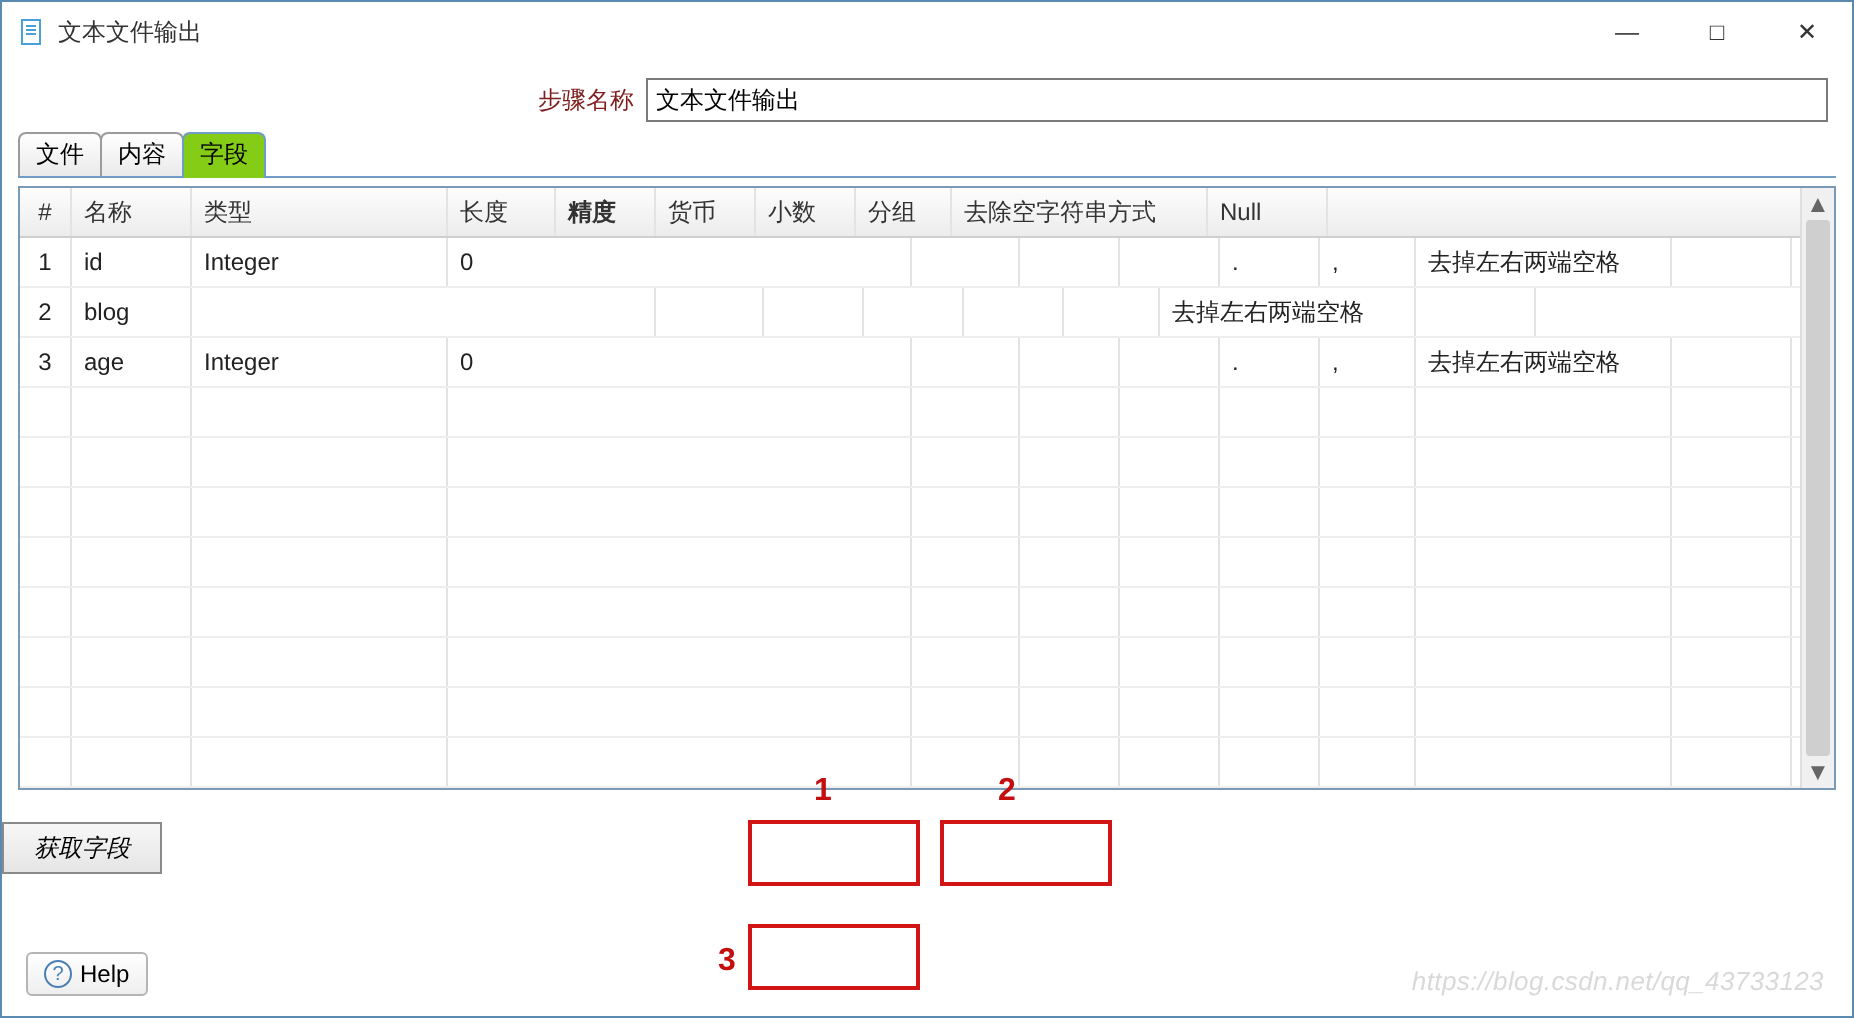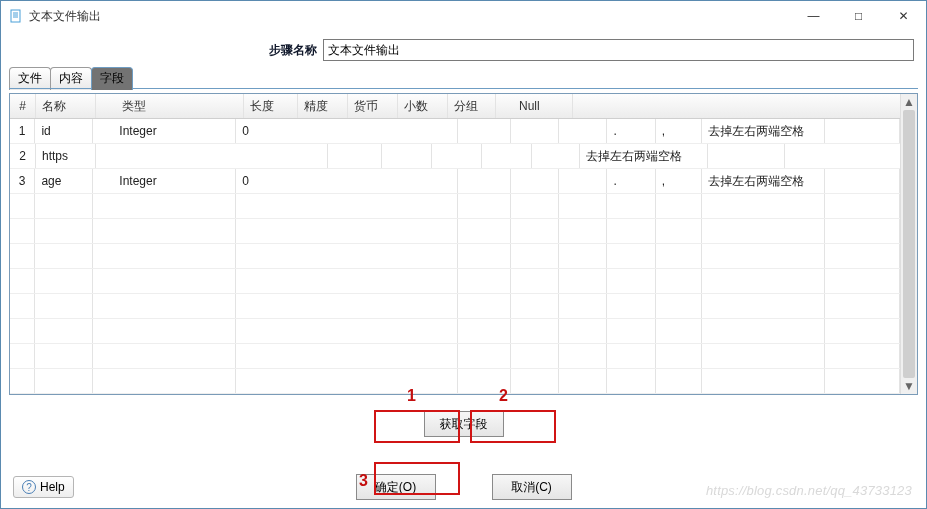--- a/index.html
+++ b/index.html
@@ -5,52 +5,52 @@
 * { box-sizing: border-box; margin: 0; padding: 0; font-family: "Microsoft YaHei", "Segoe UI", Tahoma, sans-serif; font-size: 12px; }
 body { background: #fff; width: 927px; height: 509px; border: 1px solid #5a8ab0; position: relative; overflow: hidden; }
 
 .titlebar { height: 30px; display: flex; align-items: center; padding: 0 0 0 8px; background: #fff; }
 .titlebar .app-icon { width: 14px; height: 14px; margin-right: 6px; display: inline-flex; align-items: center; justify-content: center; }
 .titlebar .title { flex: 1; color: #333; }
 .win-controls { display: flex; }
 .win-controls div { width: 45px; height: 30px; display: flex; align-items: center; justify-content: center; color: #333; }
 
 .step-row { display: flex; align-items: center; padding: 8px 12px 6px 12px; }
-.step-label { width: 310px; text-align: right; padding-right: 6px; color: #0f172a; font-weight: bold; }
+.step-label { width: 310px; text-align: right; padding-right: 6px; color: #7f1d1d; }
 .step-input { flex: 1; height: 22px; border: 1px solid #7a7a7a; padding: 2px 4px; background: #fff; }
 
 .tabs-wrap { margin: 0 8px; position: relative; }
-.tabs { display: flex; align-items: center; height: 22px; }
-.tab { padding: 2px 8px 3px 8px; border: 1px solid #9b9b9b; border-bottom: none; border-radius: 4px 4px 0 0; margin-right: -1px; background: #737373; position: relative; z-index: 1; }
+.tabs { display: flex; align-items: flex-end; height: 22px; }
+.tab { padding: 2px 8px 3px 8px; border: 1px solid #9b9b9b; border-bottom: none; border-radius: 4px 4px 0 0; margin-right: -1px; background: #84cc16; position: relative; z-index: 1; }
 .tab.inactive { background: linear-gradient(#fff,#e9e9e9); }
 .tab.active { z-index: 3; border-color: #6f9dc3; }
 .tabline { position: absolute; left: 0; right: 0; bottom: 0; height: 1px; background: #6f9dc3; z-index: 2; }
 
 .pane { margin: 4px 8px 0 8px; border: 1px solid #7a9bb8; background: #fff; height: 302px; display: flex; position: relative; }
 
 .grid { flex: 1; overflow: hidden; display: flex; flex-direction: column; }
 .ghead, .grow { display: flex; }
 .ghead { background: linear-gradient(#fdfdfd,#ececec); border-bottom: 1px solid #cfcfcf; }
 .gcell, .ghcell { border-right: 1px solid #e3e3e3; padding: 4px 6px; height: 24px; display: flex; align-items: center; color: #222; white-space: nowrap; overflow: hidden; }
 .ghcell { color: #333; font-weight: normal; }
 .gbody .grow:nth-child(odd){ background:#fff;}
 .gbody .grow:nth-child(even){ background:#fff;}
 .gbody { flex: 1; position: relative; }
 .gridlines .grow { border-bottom: 1px solid #eee; }
 
-.col-idx{width:26px;justify-content:center;} .col-name{width:60px;} .col-type{width:128px;margin-left:20px;}
-.col-fmt{width:232px;} .col-len{width:54px;font-family:Liberation Serif, serif;} .col-prec{width:50px;} .col-curr{width:50px;}
-.col-dec{width:50px;} .col-grp{width:48px;} .col-trim{width:128px;} .col-null{width:60px;margin-left:17px;}
+.col-idx{width:26px;justify-content:center;} .col-name{width:60px;} .col-type{width:128px;}
+.col-fmt{width:232px;} .col-len{width:54px;font-family:Liberation Serif, serif;} .col-prec{width:50px;font-weight:bold;} .col-curr{width:50px;}
+.col-dec{width:50px;} .col-grp{width:48px;} .col-trim{width:128px;} .col-null{width:60px;}
 
 .vscroll { width: 17px; background: #f0f0f0; border-left: 1px solid #dedede; position: relative; }
 .vscroll .thumb { position: absolute; top: 16px; bottom: 16px; left: 2px; right: 2px; background: #cfcfcf; border-radius: 2px; }
 .vscroll .arrow { position:absolute; left:0; right:0; height:16px; display:flex; align-items:center; justify-content:center; color:#666;}
 .vscroll .up{top:0;} .vscroll .down{bottom:0;}
 
-.mid-buttons { display: flex; justify-content: center; gap: 18px; margin-top: 16px; position: relative; }
+.mid-buttons { display: flex; justify-content: flex-start; gap: 18px; margin-top: 16px; position: relative; font-style: italic; }
 .btn { min-width: 80px; height: 26px; padding: 0 14px; border: 1px solid #8a8a8a; background: linear-gradient(#f7f7f7,#e5e5e5); display: inline-flex; align-items: center; justify-content: center; cursor: pointer; }
 .btn.focus { outline: 1px solid #3a78b8; box-shadow: inset 0 0 0 1px #7ab0e8; }
 
 .bottom-row { display: flex; align-items: center; padding: 12px 12px 10px 12px; position: absolute; bottom: 0; left: 0; right: 0; }
 .help-btn { display: inline-flex; align-items: center; gap: 4px; padding: 3px 8px; border: 1px solid #b5b5b5; border-radius: 3px; background: linear-gradient(#fff,#eee); cursor: pointer; }
 .help-icon { width: 14px; height: 14px; border-radius: 50%; border: 1px solid #4a7fb5; color: #4a7fb5; display: inline-flex; align-items: center; justify-content: center; font-size: 10px; }
 .ok-cancel { position: absolute; left: 50%; transform: translateX(-50%); display: flex; gap: 56px; }
 
 .ann { position: absolute; color: #c40f0f; font-weight: bold; font-size: 16px; pointer-events: none; }
 .ann-box { position: absolute; border: 2.5px solid #d11414; pointer-events: none; }
@@ -94,39 +94,40 @@
   <div class="grid gridlines">
     <div class="ghead">
       <div class="ghcell col-idx">#</div>
       <div class="ghcell col-name">名称</div>
       <div class="ghcell col-type">类型</div>
       <div class="ghcell col-len">长度</div>
       <div class="ghcell col-prec">精度</div>
       <div class="ghcell col-curr">货币</div>
       <div class="ghcell col-dec">小数</div>
       <div class="ghcell col-grp">分组</div>
+      <div class="ghcell col-trim">去除空字符串方式</div>
       <div class="ghcell col-null">Null</div>
     </div>
     <div class="gbody" id="gbody">
         <div class="grow">
           <div class="gcell col-idx">1</div>
           <div class="gcell col-name">id</div>
           <div class="gcell col-type">Integer</div>
           <div class="gcell col-fmt">0</div>
           <div class="gcell col-len"></div>
           <div class="gcell col-prec"></div>
           <div class="gcell col-curr"></div>
           <div class="gcell col-dec">.</div>
           <div class="gcell col-grp">,</div>
           <div class="gcell col-trim">去掉左右两端空格</div>
           <div class="gcell col-null"></div>
         </div>
         <div class="grow">
           <div class="gcell col-idx">2</div>
-          <div class="gcell col-name">https</div>
+          <div class="gcell col-name">blog</div>
           <div class="gcell col-fmt"></div>
           <div class="gcell col-len"></div>
           <div class="gcell col-prec"></div>
           <div class="gcell col-curr"></div>
           <div class="gcell col-dec"></div>
           <div class="gcell col-grp"></div>
           <div class="gcell col-trim">去掉左右两端空格</div>
           <div class="gcell col-null"></div>
         </div>
         <div class="grow">
@@ -256,24 +257,20 @@
 </div>
 
 <div class="mid-buttons">
   <div class="btn">获取字段</div>
 </div>
 
 <div class="bottom-row">
   <div class="help-btn">
     <span class="help-icon">?</span>
     <span>Help</span>
-  </div>
-  <div class="ok-cancel">
-    <div class="btn">确定(O)</div>
-    <div class="btn">取消(C)</div>
   </div>
 </div>
 
 <div class="ann" style="left:406px; top:386px;">1</div>
 <div class="ann" style="left:498px; top:386px;">2</div>
 <div class="ann" style="left:358px; top:471px;">3</div>
 <div class="ann-box" style="left:373px; top:409px; width:86px; height:33px;"></div>
 <div class="ann-box" style="left:469px; top:409px; width:86px; height:33px;"></div>
 <div class="ann-box" style="left:373px; top:461px; width:86px; height:33px;"></div>
 

